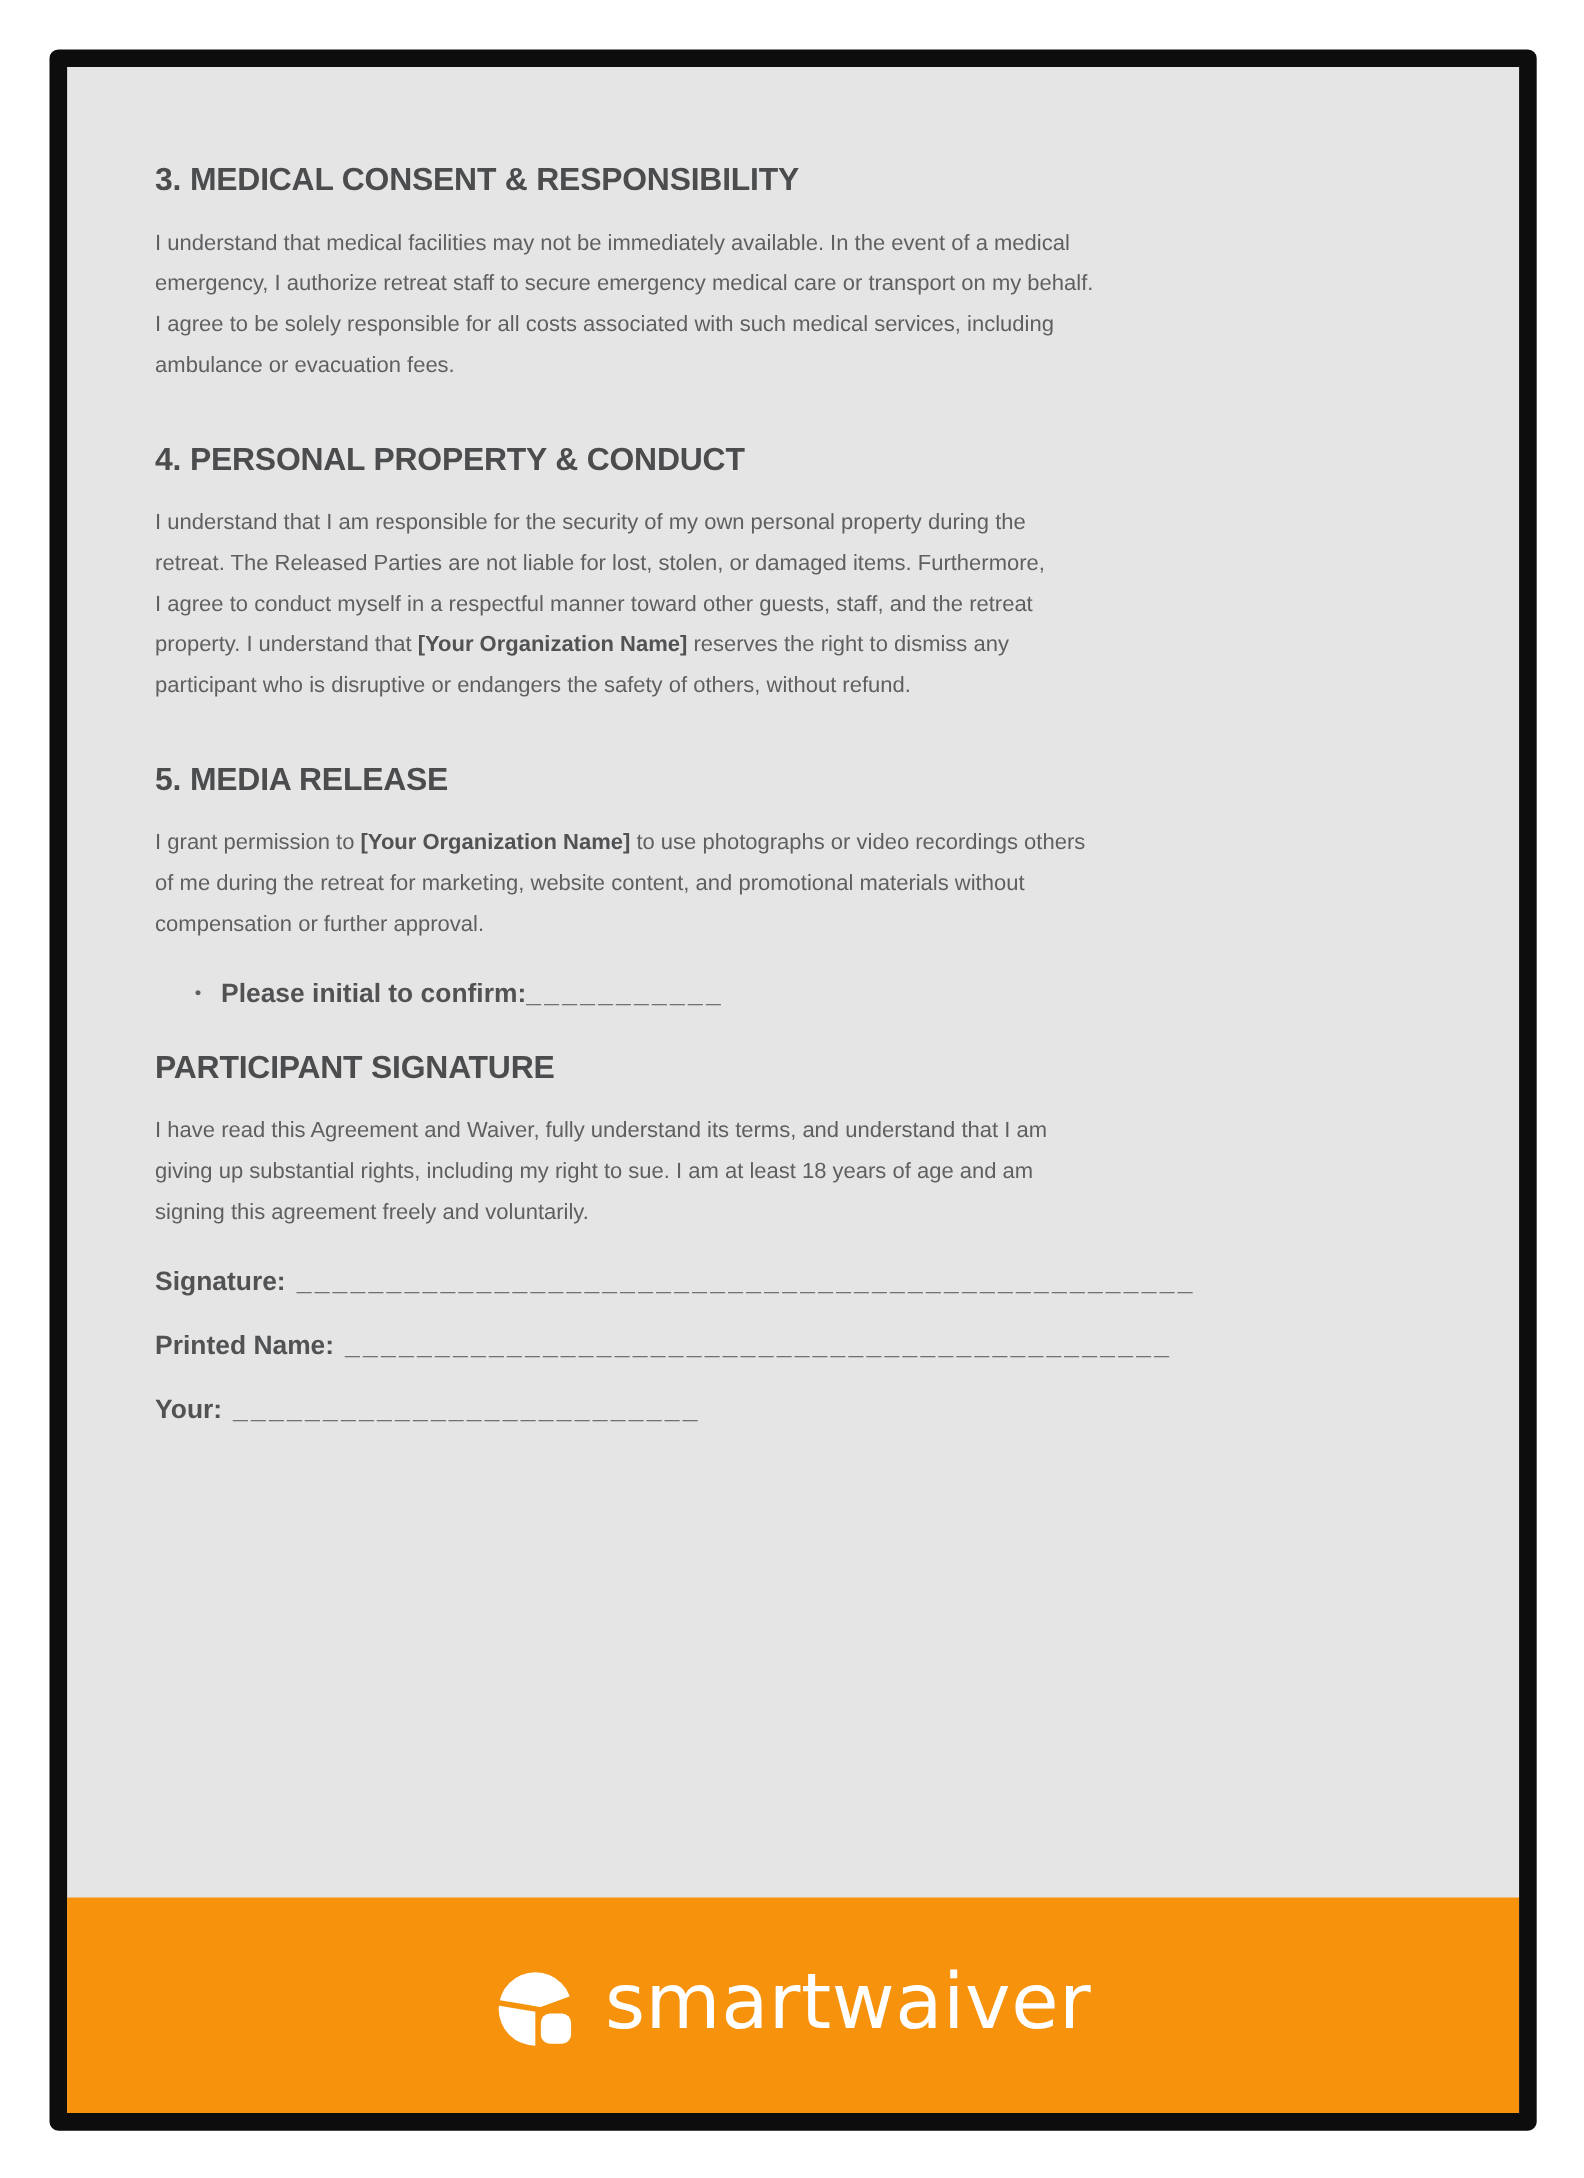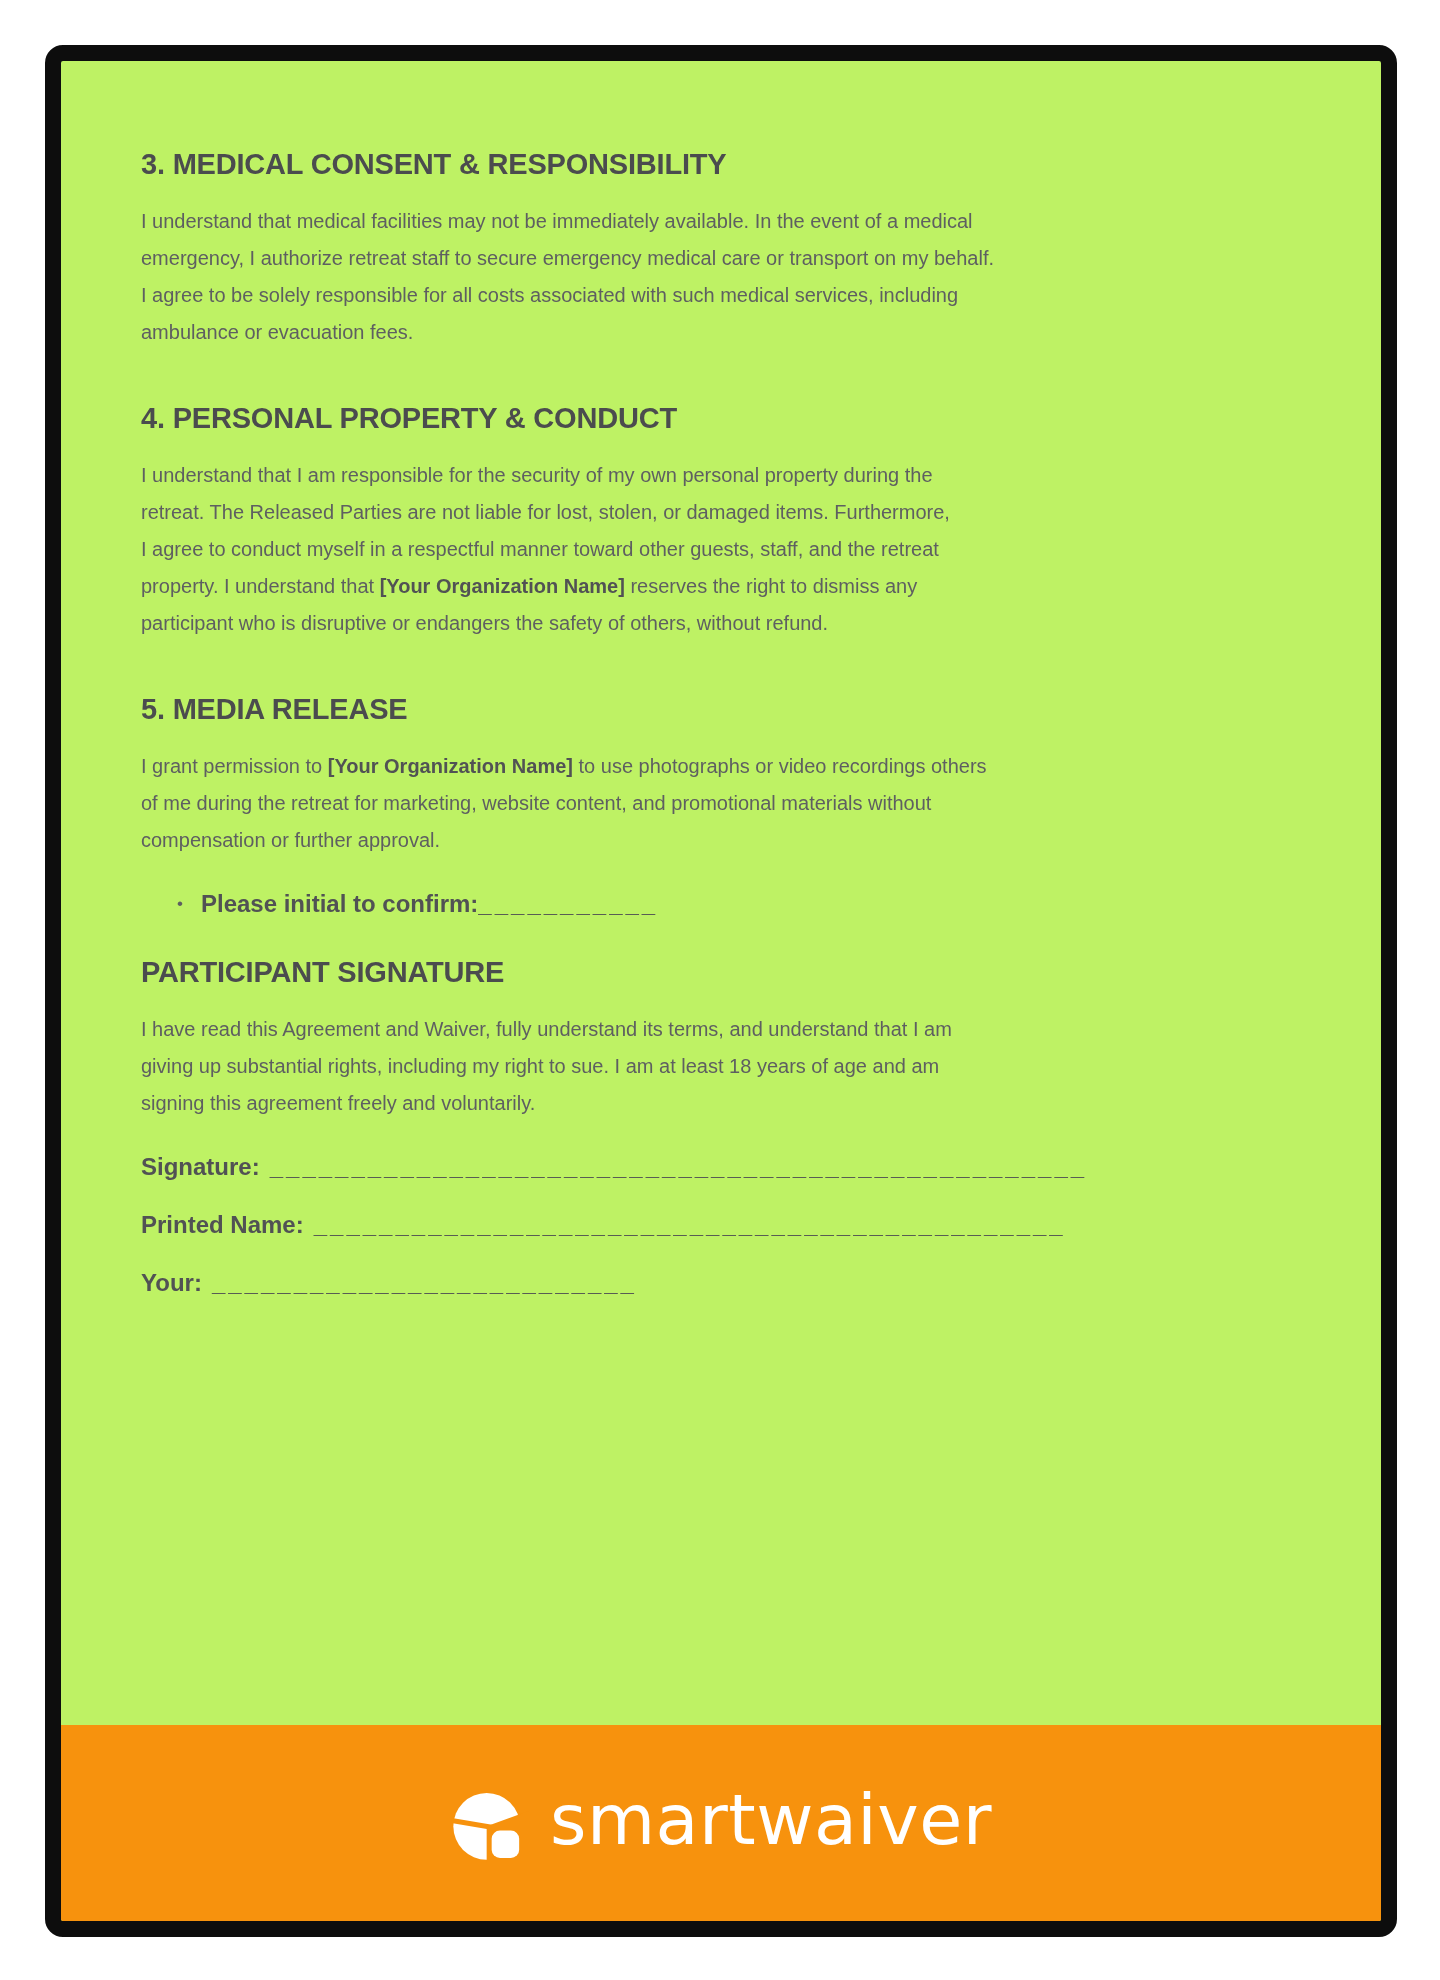--- a/index.html
+++ b/index.html
@@ -12,22 +12,22 @@
     overflow: hidden;
   }
   .page-card {
     position: absolute;
     left: 45px;
     top: 45px;
     width: 1352px;
     height: 1892px;
     box-sizing: border-box;
     border: 16px solid #0d0d0d;
-    border-radius: 18px;
-    background: #bef264;
+    border-radius: 8px;
+    background: #e5e5e5;
     overflow: hidden;
   }
   .content {
     position: relative;
     padding: 84px 80px 0 80px;
     color: #5e5f61;
   }
   h2.sec-heading {
     font-size: 29px;
     font-weight: 700;

